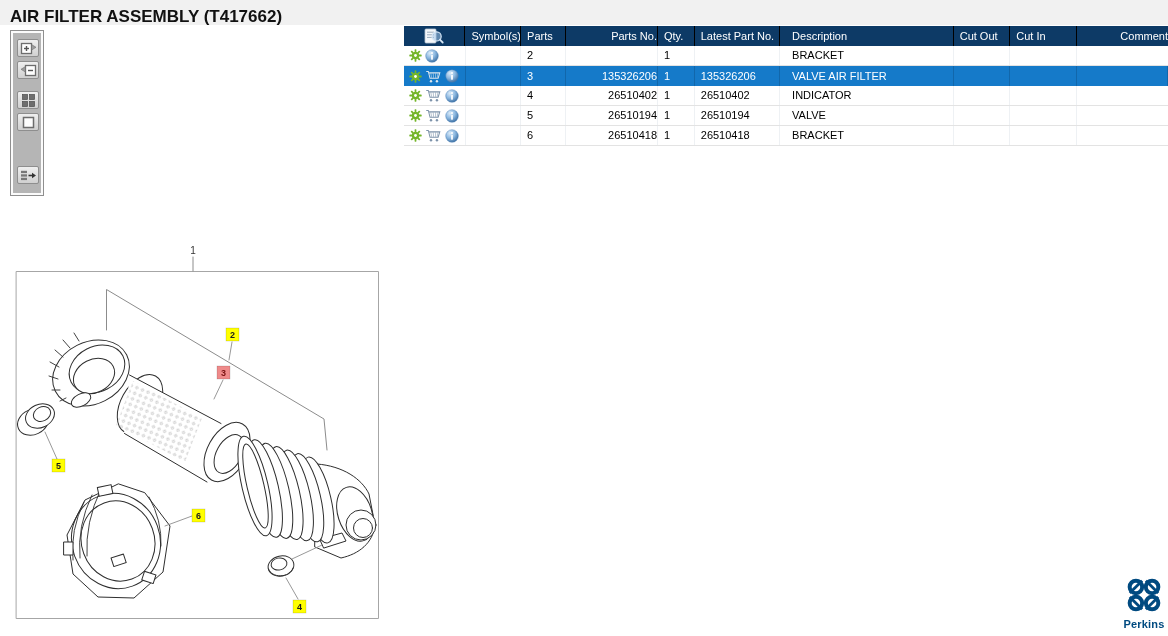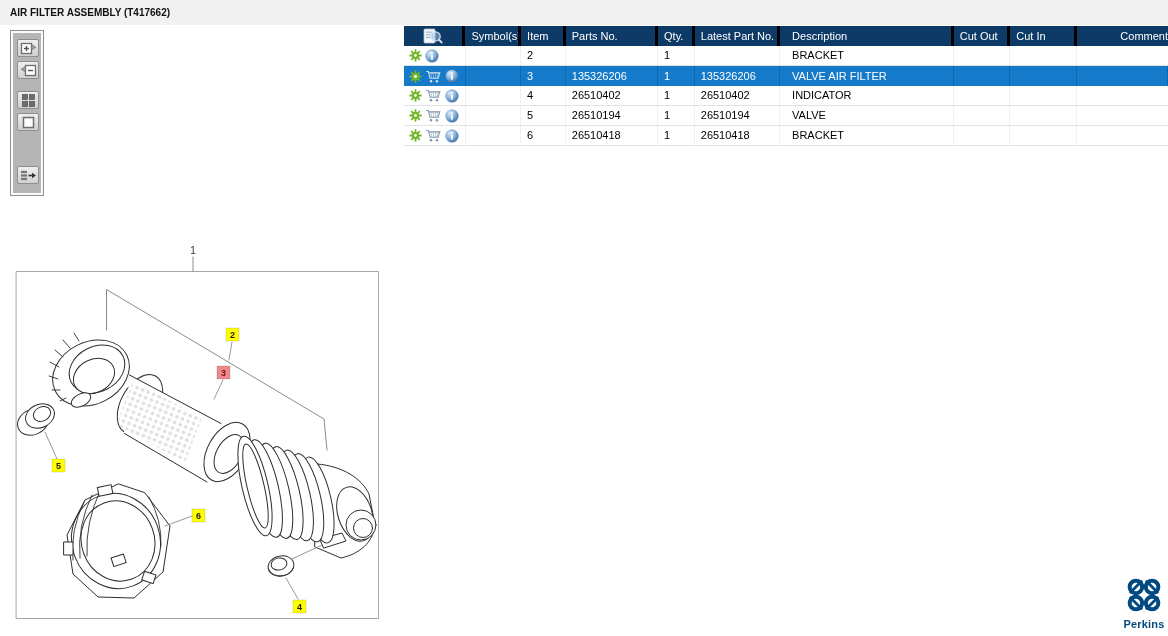--- a/index.html
+++ b/index.html
@@ -1,44 +1,44 @@
 <!DOCTYPE html>
 <html style="--header-bg: #0d3a66; --selected-bg: #157ac9; --gear-green: #74b62a; --cart-steel: #7d93aa; --callout-yellow: #ffff00; --callout-red: #ef8a8a; --perkins-blue: #004a80;"><head>
 <meta charset="utf-8">
 <style>
   html,body{margin:0;padding:0;width:1168px;height:636px;overflow:hidden;
     background:#fff;font-family:"Liberation Sans",sans-serif;}
   .stage{position:relative;width:1168px;height:636px;background:#fff;}
 
   
   .topstrip{position:absolute;left:0;top:0;width:1168px;height:25px;background:#f1f1f1;}
-  .title{position:absolute;left:10px;top:7px;font-size:10px;font-weight:bold;color:#111;}
+  .title{position:absolute;left:10px;top:7px;font-size:17px;font-weight:bold;color:#111;}
 
   
   .toolbar{position:absolute;left:10px;top:30px;width:34px;height:166px;background:#b5b5b5;
     border:1px solid #8f8f8f;box-shadow:inset 0 0 0 2px #fbfbfb;box-sizing:border-box;}
   .tb-btn{position:absolute;left:6px;width:22px;height:18px;box-sizing:border-box;
     background:linear-gradient(#efefef,#d0d0d0);border:1px solid #8e8e8e;border-radius:2px;
     display:flex;align-items:center;justify-content:center;padding:0;cursor:pointer;}
   .tb-btn svg{display:block;}
 
   
   .parts-table{position:absolute;left:404px;top:26px;width:764px;font-size:11px;color:#000;}
   .thead{display:flex;height:20px;background:var(--header-bg,#0d3a66);color:#fff;}
-  .thead .cell{border-right:3px solid #000000;box-sizing:border-box;line-height:20px;
+  .thead .cell{border-right:1px solid #000000;box-sizing:border-box;line-height:20px;
     padding-left:6px;white-space:nowrap;overflow:hidden;}
   .thead .cell:last-child{border-right:none;}
   .trow{display:flex;height:20px;background:#fff;box-sizing:border-box;border-bottom:1px solid #e3e3e3;}
   .trow .cell{box-sizing:border-box;line-height:19px;padding-left:6px;white-space:nowrap;
     overflow:hidden;border-right:1px solid #eef1f4;}
   .trow .cell:last-child{border-right:none;}
   .trow.selected{background:var(--selected-bg,#157ac9);color:#fff;border-bottom:none;height:20px;}
   .trow.selected .cell{border-right:1px solid rgba(0,0,0,.15);line-height:20px;}
   .c0{width:62px;display:flex;align-items:center;gap:3px;padding-left:5px!important;}
-  .c1{width:56px;} .c2{width:45px;} .c3{width:93px;} .c4{width:37px;}
+  .c1{width:56px;} .c2{width:45px;} .c3{width:93px;text-align:right;} .c4{width:37px;}
   .c5{width:86px;} .c6{width:169px;margin-left:6px;} .c7{width:57px;} .c8{width:67px;} .c9{width:92px;text-align:right;}
   .hicon{display:flex;align-items:center;justify-content:center;padding-left:0!important;}
   .ic-gear{width:13px;height:13px;color:var(--gear-green,#74b62a);cursor:pointer;}
   .ic-cart{width:17px;height:13px;color:var(--cart-steel,#7d93aa);cursor:pointer;}
   .ic-info{width:14px;height:14px;cursor:pointer;}
 
   
   .diagram{position:absolute;left:0;top:240px;width:400px;height:396px;}
   .lbl-y{fill:var(--callout-yellow,#ffff00);stroke:rgba(0,0,0,.25);stroke-width:.5;}
   .lbl-r{fill:var(--callout-red,#ef8a8a);stroke:rgba(0,0,0,.25);stroke-width:.5;}
@@ -153,21 +153,21 @@
   </div>
 
   <div class="parts-table">
     <div class="thead">
       <div class="cell c0 hicon">
         <svg width="20" height="17" viewBox="0 0 20 17">
             <use href="#sym-docsearch"></use>
           </svg>
       </div>
       <div class="cell c1">Symbol(s)</div>
-      <div class="cell c2">Item</div>
+      <div class="cell c2">Parts</div>
       <div class="cell c3">Parts No.</div>
       <div class="cell c4">Qty.</div>
       <div class="cell c5">Latest Part No.</div>
       <div class="cell c6">Description</div>
       <div class="cell c7">Cut Out</div>
       <div class="cell c8">Cut In</div>
       <div class="cell c9">Comment</div>
     </div>
 
     <div class="trow">

